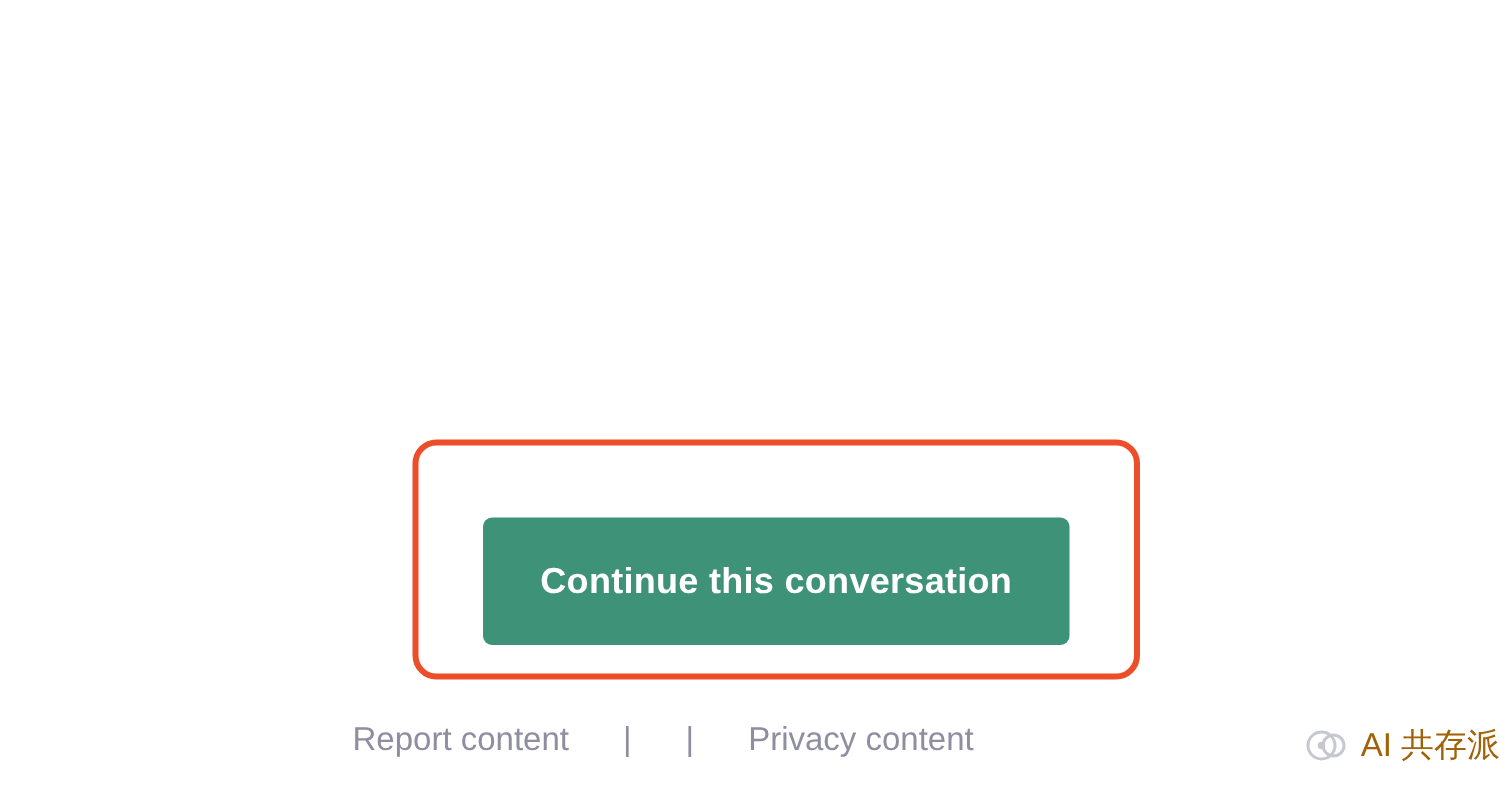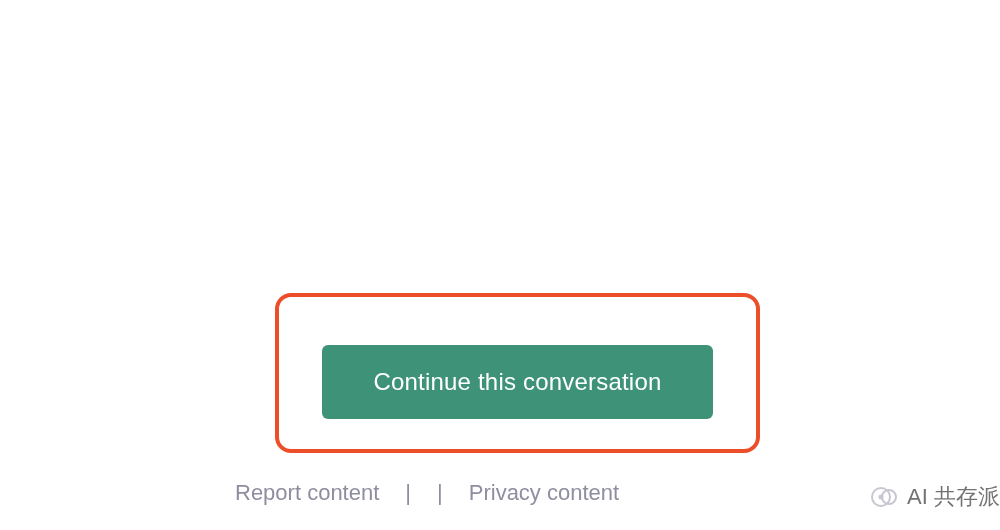--- a/index.html
+++ b/index.html
@@ -22,60 +22,60 @@
       width: 485px;
       height: 160px;
       border: 4px solid #ed4e2a;
       border-radius: 16px;
     }
     .continue-button {
       position: absolute;
       left: 322px;
       top: 345px;
       width: 391px;
-      height: 74px;
+      height: 85px;
       background: #3e9277;
       color: #ffffff;
       font-size: 24px;
-      font-weight: 400;
+      font-weight: 700;
       border: none;
       border-radius: 6px;
       cursor: pointer;
       display: flex;
       align-items: center;
       justify-content: center;
       letter-spacing: 0.2px;
     }
     .footer-links {
       position: absolute;
       left: 235px;
       top: 480px;
       display: flex;
       align-items: center;
       font-size: 22px;
       color: #8e8ea0;
-      gap: 26px;
+      gap: 36px;
       white-space: nowrap;
     }
     .footer-links a {
       color: #8e8ea0;
       text-decoration: none;
       cursor: pointer;
     }
     .footer-links .separator {
       color: #8e8ea0;
     }
     .watermark {
       position: absolute;
       right: 0;
       bottom: 18px;
       display: flex;
       align-items: center;
       gap: 8px;
-      color: #737373;
+      color: #a16207;
       font-size: 22px;
       padding-right: 0;
     }
     .watermark-icon {
       width: 30px;
       height: 30px;
       position: relative;
       flex-shrink: 0;
     }
     .watermark-icon svg {

